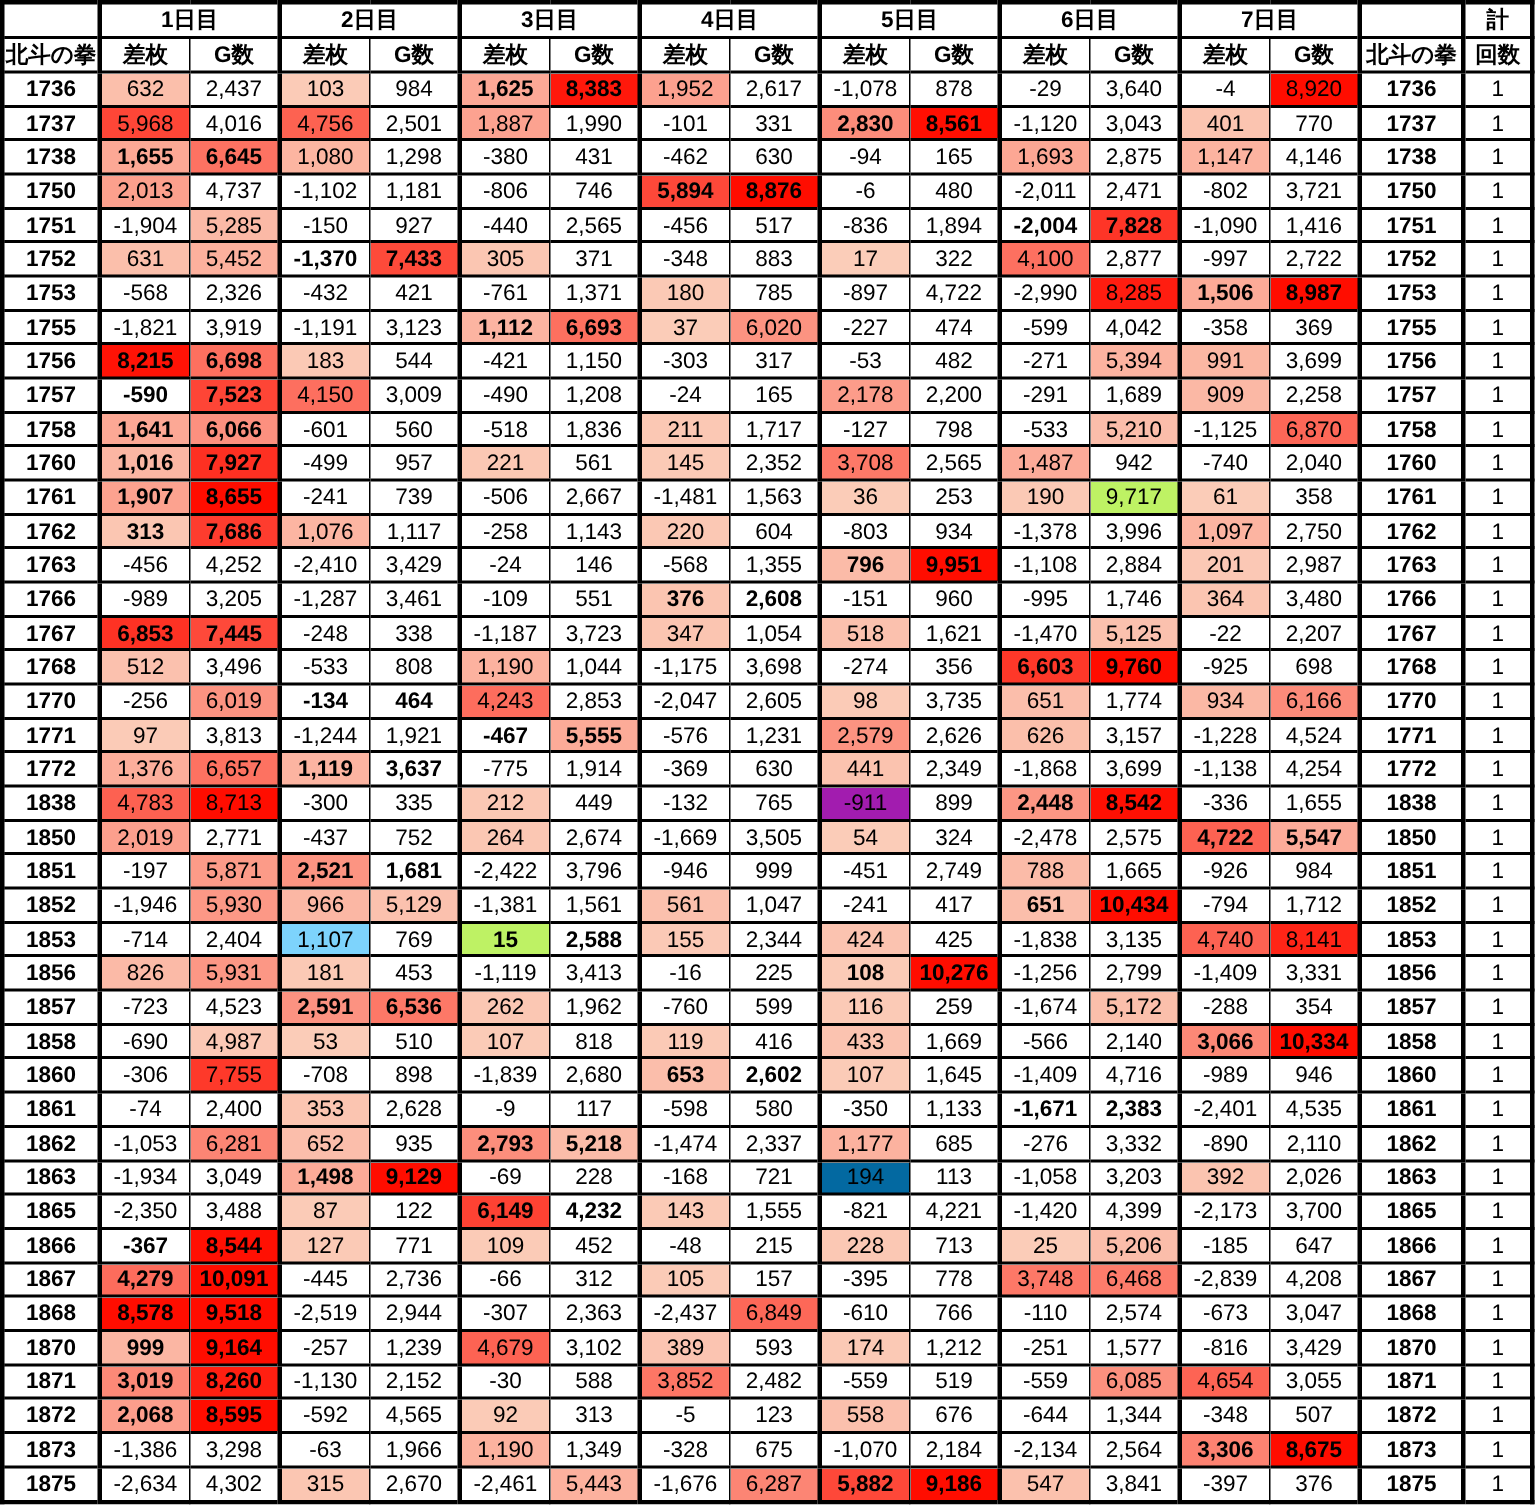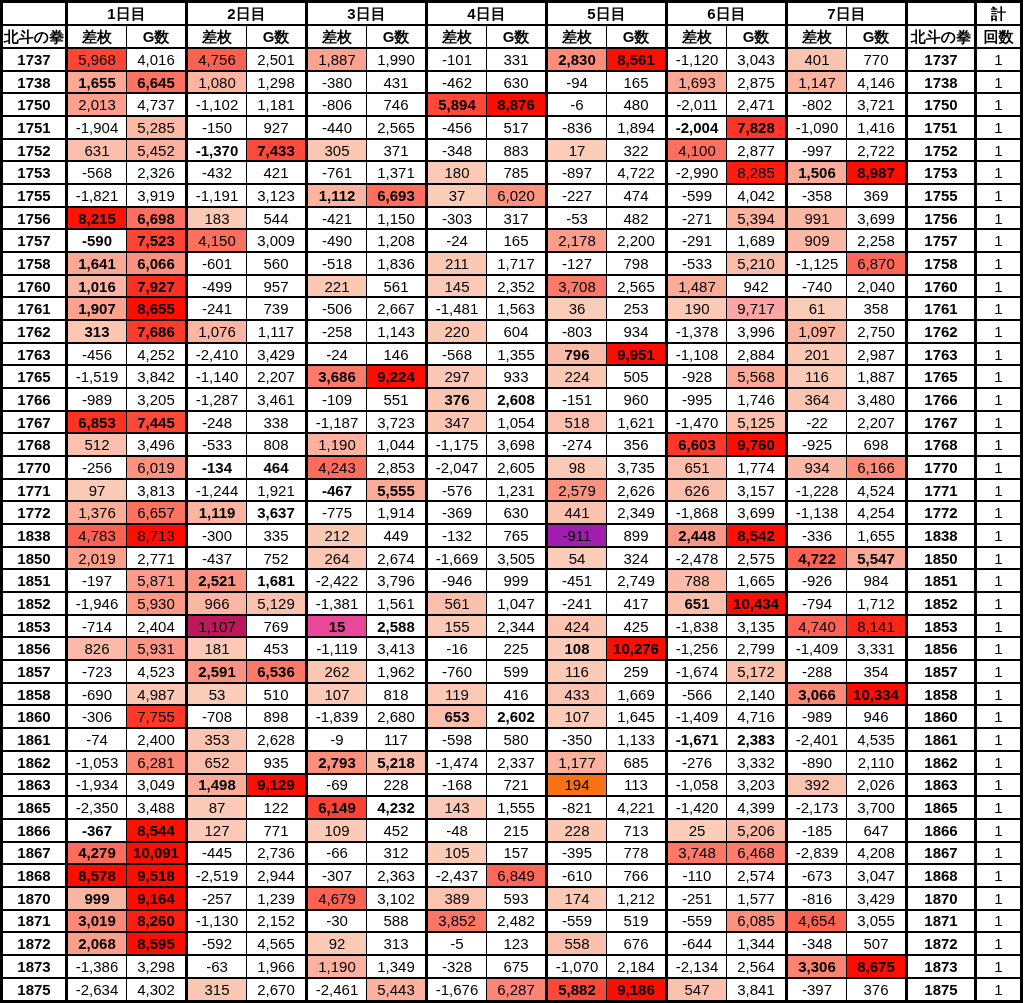--- a/index.html
+++ b/index.html
@@ -53,20 +53,39 @@
         <th class="blk">差枚</th>
         <th>G数</th>
         <th class="blk">差枚</th>
         <th>G数</th>
         <th class="blk">北斗の拳</th>
         <th class="blk">回数</th>
       </tr>
     </thead>
   <tbody>
       <tr>
+        <td class="machine">1736</td>
+        <td class="blk samai" style="background:rgb(251,191,171)">632</td>
+        <td class="gsu" style="background:#ffffff">2,437</td>
+        <td class="blk samai" style="background:rgb(251,203,183)">103</td>
+        <td class="gsu" style="background:#ffffff">984</td>
+        <td class="blk samai bold" style="background:rgb(252,168,150)">1,625</td>
+        <td class="gsu bold" style="background:rgb(255,24,11)">8,383</td>
+        <td class="blk samai" style="background:rgb(252,161,143)">1,952</td>
+        <td class="gsu" style="background:#ffffff">2,617</td>
+        <td class="blk samai" style="background:#ffffff">-1,078</td>
+        <td class="gsu" style="background:#ffffff">878</td>
+        <td class="blk samai" style="background:#ffffff">-29</td>
+        <td class="gsu" style="background:#ffffff">3,640</td>
+        <td class="blk samai" style="background:#ffffff">-4</td>
+        <td class="gsu" style="background:rgb(255,13,0)">8,920</td>
+        <td class="blk machine">1736</td>
+        <td class="blk count">1</td>
+      </tr>
+      <tr>
         <td class="machine">1737</td>
         <td class="blk samai" style="background:rgb(254,70,55)">5,968</td>
         <td class="gsu" style="background:#ffffff">4,016</td>
         <td class="blk samai" style="background:rgb(253,98,81)">4,756</td>
         <td class="gsu" style="background:#ffffff">2,501</td>
         <td class="blk samai" style="background:rgb(252,162,144)">1,887</td>
         <td class="gsu" style="background:#ffffff">1,990</td>
         <td class="blk samai" style="background:#ffffff">-101</td>
         <td class="gsu" style="background:#ffffff">331</td>
         <td class="blk samai bold" style="background:rgb(252,141,123)">2,830</td>
@@ -274,21 +293,21 @@
         <td class="gsu bold" style="background:rgb(255,13,0)">8,655</td>
         <td class="blk samai" style="background:#ffffff">-241</td>
         <td class="gsu" style="background:#ffffff">739</td>
         <td class="blk samai" style="background:#ffffff">-506</td>
         <td class="gsu" style="background:#ffffff">2,667</td>
         <td class="blk samai" style="background:#ffffff">-1,481</td>
         <td class="gsu" style="background:#ffffff">1,563</td>
         <td class="blk samai" style="background:rgb(251,204,184)">36</td>
         <td class="gsu" style="background:#ffffff">253</td>
         <td class="blk samai" style="background:rgb(251,201,181)">190</td>
-        <td class="gsu" style="background:#fca5a5">9,717</td>
+        <td class="gsu" style="background:#bef264">9,717</td>
         <td class="blk samai" style="background:rgb(251,204,184)">61</td>
         <td class="gsu" style="background:#ffffff">358</td>
         <td class="blk machine">1761</td>
         <td class="blk count">1</td>
       </tr>
       <tr>
         <td class="machine">1762</td>
         <td class="blk samai bold" style="background:rgb(251,198,178)">313</td>
         <td class="gsu bold" style="background:rgb(254,60,46)">7,686</td>
         <td class="blk samai" style="background:rgb(252,181,162)">1,076</td>
@@ -319,39 +338,20 @@
         <td class="blk samai bold" style="background:rgb(251,187,168)">796</td>
         <td class="gsu bold" style="background:rgb(255,13,0)">9,951</td>
         <td class="blk samai" style="background:#ffffff">-1,108</td>
         <td class="gsu" style="background:#ffffff">2,884</td>
         <td class="blk samai" style="background:rgb(251,200,181)">201</td>
         <td class="gsu" style="background:#ffffff">2,987</td>
         <td class="blk machine">1763</td>
         <td class="blk count">1</td>
       </tr>
       <tr>
-        <td class="machine">1765</td>
-        <td class="blk samai" style="background:#ffffff">-1,519</td>
-        <td class="gsu" style="background:#ffffff">3,842</td>
-        <td class="blk samai" style="background:#ffffff">-1,140</td>
-        <td class="gsu" style="background:#ffffff">2,207</td>
-        <td class="blk samai bold" style="background:rgb(253,122,105)">3,686</td>
-        <td class="gsu bold" style="background:rgb(255,13,0)">9,224</td>
-        <td class="blk samai" style="background:rgb(251,198,179)">297</td>
-        <td class="gsu" style="background:#ffffff">933</td>
-        <td class="blk samai" style="background:rgb(251,200,180)">224</td>
-        <td class="gsu" style="background:#ffffff">505</td>
-        <td class="blk samai" style="background:#ffffff">-928</td>
-        <td class="gsu" style="background:rgb(252,170,152)">5,568</td>
-        <td class="blk samai" style="background:rgb(251,202,182)">116</td>
-        <td class="gsu" style="background:#ffffff">1,887</td>
-        <td class="blk machine">1765</td>
-        <td class="blk count">1</td>
-      </tr>
-      <tr>
         <td class="machine">1766</td>
         <td class="blk samai" style="background:#ffffff">-989</td>
         <td class="gsu" style="background:#ffffff">3,205</td>
         <td class="blk samai" style="background:#ffffff">-1,287</td>
         <td class="gsu" style="background:#ffffff">3,461</td>
         <td class="blk samai" style="background:#ffffff">-109</td>
         <td class="gsu" style="background:#ffffff">551</td>
         <td class="blk samai bold" style="background:rgb(251,197,177)">376</td>
         <td class="gsu bold" style="background:#ffffff">2,608</td>
         <td class="blk samai" style="background:#ffffff">-151</td>
@@ -531,23 +531,23 @@
         <td class="gsu bold" style="background:rgb(255,13,0)">10,434</td>
         <td class="blk samai" style="background:#ffffff">-794</td>
         <td class="gsu" style="background:#ffffff">1,712</td>
         <td class="blk machine">1852</td>
         <td class="blk count">1</td>
       </tr>
       <tr>
         <td class="machine">1853</td>
         <td class="blk samai" style="background:#ffffff">-714</td>
         <td class="gsu" style="background:#ffffff">2,404</td>
-        <td class="blk samai" style="background:#be185d">1,107</td>
+        <td class="blk samai" style="background:#7dd3fc">1,107</td>
         <td class="gsu" style="background:#ffffff">769</td>
-        <td class="blk samai bold" style="background:#ec4899">15</td>
+        <td class="blk samai bold" style="background:#bef264">15</td>
         <td class="gsu bold" style="background:#ffffff">2,588</td>
         <td class="blk samai" style="background:rgb(251,201,182)">155</td>
         <td class="gsu" style="background:#ffffff">2,344</td>
         <td class="blk samai" style="background:rgb(251,195,176)">424</td>
         <td class="gsu" style="background:#ffffff">425</td>
         <td class="blk samai" style="background:#ffffff">-1,838</td>
         <td class="gsu" style="background:#ffffff">3,135</td>
         <td class="blk samai" style="background:rgb(253,98,82)">4,740</td>
         <td class="gsu" style="background:rgb(255,37,23)">8,141</td>
         <td class="blk machine">1853</td>
@@ -670,21 +670,21 @@
       <tr>
         <td class="machine">1863</td>
         <td class="blk samai" style="background:#ffffff">-1,934</td>
         <td class="gsu" style="background:#ffffff">3,049</td>
         <td class="blk samai bold" style="background:rgb(252,171,152)">1,498</td>
         <td class="gsu bold" style="background:rgb(255,13,0)">9,129</td>
         <td class="blk samai" style="background:#ffffff">-69</td>
         <td class="gsu" style="background:#ffffff">228</td>
         <td class="blk samai" style="background:#ffffff">-168</td>
         <td class="gsu" style="background:#ffffff">721</td>
-        <td class="blk samai" style="background:#f97316">194</td>
+        <td class="blk samai" style="background:#0369a1">194</td>
         <td class="gsu" style="background:#ffffff">113</td>
         <td class="blk samai" style="background:#ffffff">-1,058</td>
         <td class="gsu" style="background:#ffffff">3,203</td>
         <td class="blk samai" style="background:rgb(251,196,176)">392</td>
         <td class="gsu" style="background:#ffffff">2,026</td>
         <td class="blk machine">1863</td>
         <td class="blk count">1</td>
       </tr>
       <tr>
         <td class="machine">1865</td>

